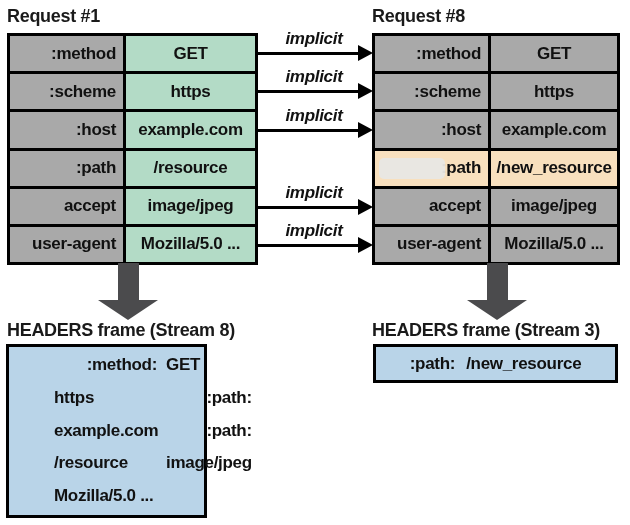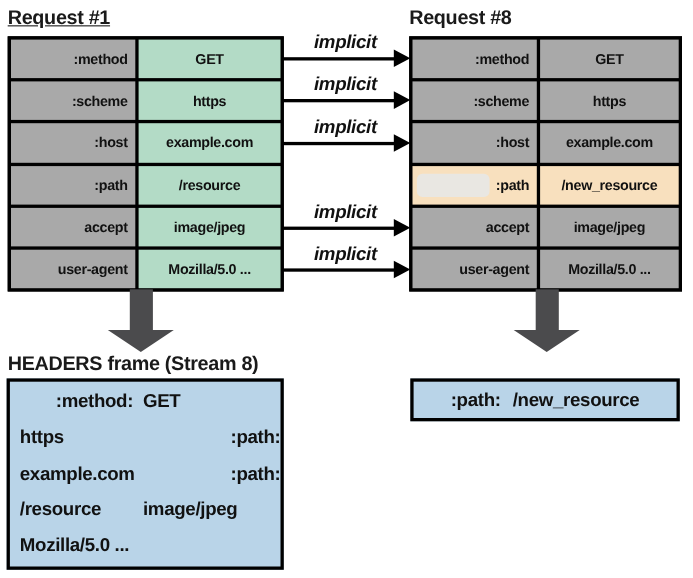--- a/index.html
+++ b/index.html
@@ -5,21 +5,21 @@
   * { margin:0; padding:0; box-sizing:border-box; }
   html,body { background:#ffffff; }
   body { font-family:"Liberation Sans", sans-serif; letter-spacing:-0.3px; color:#111; }
   .canvas { position:relative; width:630px; height:525px; background:#fff; overflow:hidden; }
 
   .fig-title { position:absolute; font-size:18px; font-weight:700; color:#1a1a1a; white-space:nowrap; }
 
   
   .hdr-table { position:absolute; display:grid; grid-template-columns:113px 1fr;
                grid-auto-rows:1fr; gap:3px; background:#000; border:3px solid #000; }
-  .cell { display:flex; align-items:center; font-size:13px; font-weight:600; overflow:hidden; }
+  .cell { display:flex; align-items:center; font-size:17px; font-weight:600; overflow:hidden; }
   .cell.name  { justify-content:flex-end; padding-right:7px; background:#a9a9a9; }
   .cell.value { justify-content:center; background:#a9a9a9; }
   .t1 .cell.value { background:#b3dbc6; }
   .cell.peach { background:#f8e0be; }
   .cell.name { position:relative; }
   .smudge { position:absolute; left:4px; top:7px; width:66px; height:21px;
             background:#e9e8e4; border-radius:5px; opacity:.95; filter:blur(.6px); }
 
   
   .imp-label { position:absolute; left:258px; width:112px; text-align:center;
@@ -41,21 +41,21 @@
   .frame-grid .fl { text-align:right; font-size:17px; font-weight:600; line-height:27px; }
   .frame-grid .fv { text-align:left; padding-left:9px; font-size:17px; font-weight:600; line-height:27px; white-space:nowrap; }
   .frame-single { display:flex; align-items:center; justify-content:center; gap:11px;
                   font-size:17px; font-weight:600; height:100%; }
 </style>
 </head>
 <body>
 
 <div class="canvas">
 
-  <div class="fig-title" style="left:7px; top:6px;text-decoration:underline;">Request #1</div>
+  <div class="fig-title" style="left:7px; top:6px;">Request #1</div>
   <div class="fig-title" style="left:372px; top:6px;">Request #8</div>
 
   <div class="hdr-table t1" style="left:7px; top:33px; width:251px; height:232px;">
     <div class="cell name">:method</div>
     <div class="cell value">GET</div>
     <div class="cell name">:scheme</div>
     <div class="cell value">https</div>
     <div class="cell name">:host</div>
     <div class="cell value">example.com</div>
     <div class="cell name">:path</div>
@@ -103,22 +103,23 @@
   <div class="imp-label" style="top:221px;">implicit</div>
   <div class="imp-line" style="top:244px;"></div>
   <div class="imp-head" style="top:237px;"></div>
 
   <div class="big-shaft" style="left:118px; top:263px;"></div>
   <div class="big-head" style="left:98px;  top:300px;"></div>
   <div class="big-shaft" style="left:487px; top:263px;"></div>
   <div class="big-head" style="left:467px; top:300px;"></div>
 
   <div class="fig-title" style="left:7px; top:320px;">HEADERS frame (Stream 8)</div>
+  <div class="fig-title" style="left:372px; top:320px;">HEADERS frame (Stream 3)</div>
 
-  <div class="frame-box frame-grid" style="left:6px; top:344px; width:252px; height:174px;">
+  <div class="frame-box frame-grid" style="left:6px; top:344px; width:201px; height:174px;padding-left:36px;">
     <div class="fl">:method:</div>
     <div class="fv">GET</div>
     <div class="fv">https</div>
     <div class="fl">:path:</div>
     <div class="fv">example.com</div>
     <div class="fl">:path:</div>
     <div class="fv">/resource</div>
     <div class="fv">image/jpeg</div>
     <div class="fv">Mozilla/5.0 ...</div>
   </div>

